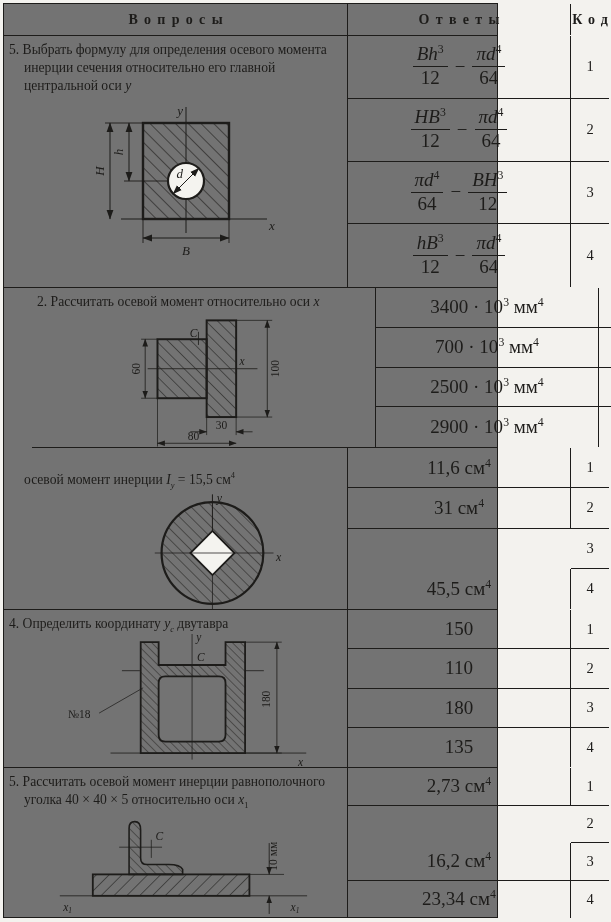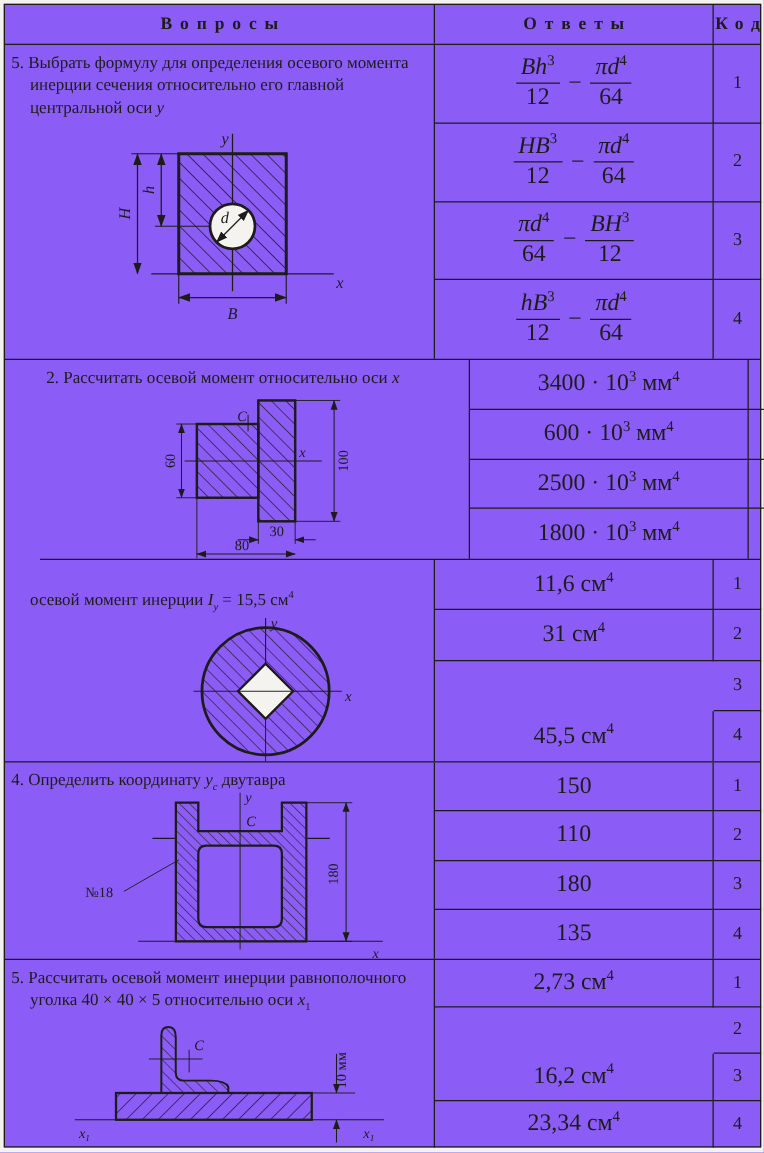--- a/index.html
+++ b/index.html
@@ -7,23 +7,23 @@
   body {
     width:611px; height:922px;
     background:#f3f2ee;
     font-family:"Liberation Serif","DejaVu Serif",serif;
     color:#1d1c1a;
     position:relative;
     overflow:hidden;
   }
   .doc-table {
     position:absolute; left:3px; top:3px;
-    width:606px; height:915px;
+    width:495px; height:915px;
     border:1.8px solid #1d1c1a;
-    background:#8b5cf6;
+    background:#737373;
   }
   .hdr {
     display:grid; grid-template-columns:344px 223px 38px;
     height:32px; border-bottom:1.5px solid #1d1c1a;
   }
   .hdr > div {
     display:flex; align-items:center; justify-content:center;
     font-weight:bold; font-size:14px; letter-spacing:0.45em; padding-left:0.45em;
   }
   .hdr > div:not(:last-child){ border-right:1.4px solid #1d1c1a; }
@@ -215,33 +215,33 @@
         <text class="dim" x="152" y="156" text-anchor="middle" style="font-size:14px">80</text>
       </svg>
     </div>
     <div class="a">
         <span><span>3400 · 10</span><sup>3</sup><span> мм</span><sup>4</sup></span>
       </div>
     <div class="c">
         <span>1</span>
       </div>
     <div class="a">
-        <span><span>600 · 10</span><sup>3</sup><span> мм</span><sup>4</sup></span>
+        <span><span>700 · 10</span><sup>3</sup><span> мм</span><sup>4</sup></span>
       </div>
     <div class="c">
         <span>2</span>
       </div>
     <div class="a">
         <span><span>2500 · 10</span><sup>3</sup><span> мм</span><sup>4</sup></span>
       </div>
     <div class="c">
         <span>3</span>
       </div>
     <div class="a last">
-        <span><span>1800 · 10</span><sup>3</sup><span> мм</span><sup>4</sup></span>
+        <span><span>2900 · 10</span><sup>3</sup><span> мм</span><sup>4</sup></span>
       </div>
     <div class="c last">
         <span>4</span>
       </div>
   </div>
 
   <div class="sec s3">
     <div class="q">
       <p><br>
       <span>осевой момент инерции </span><i>I</i><sub class="it">y</sub><span> = 15,5 см</span><sup>4</sup></p>

